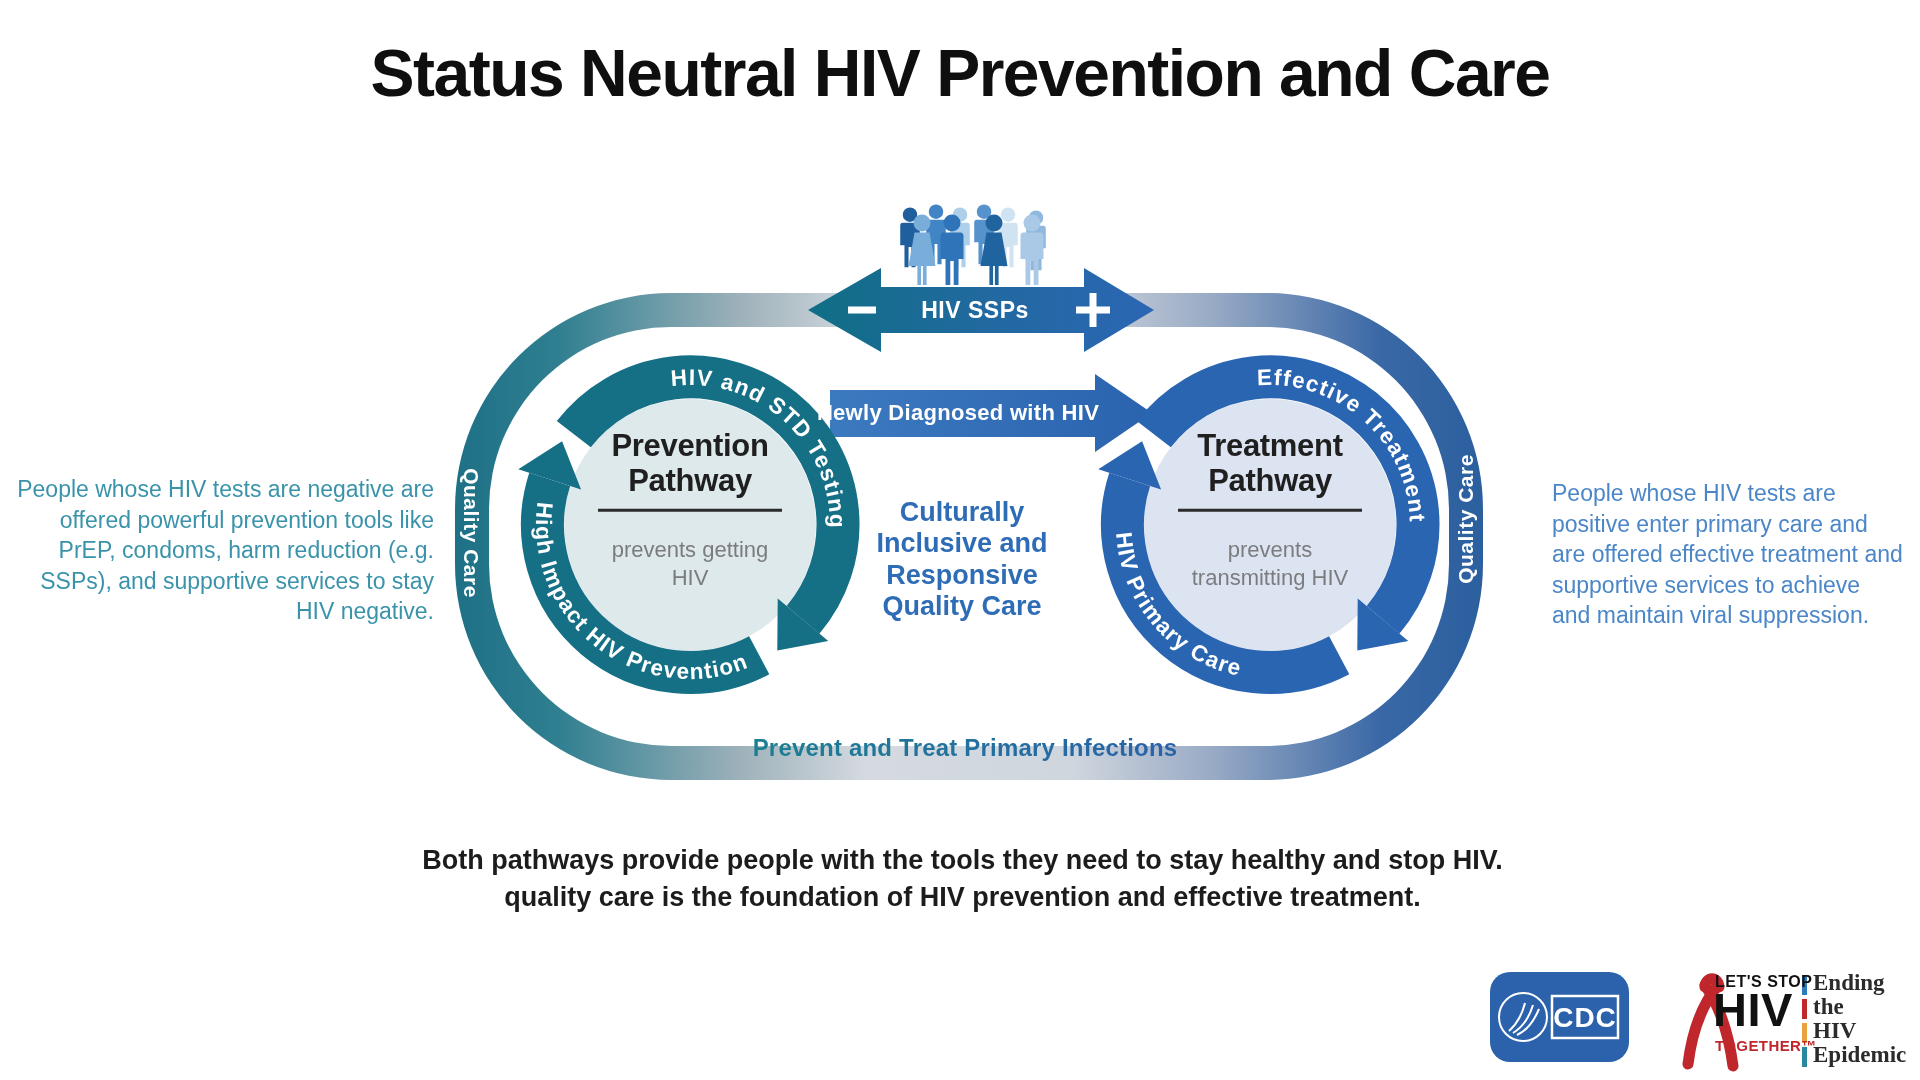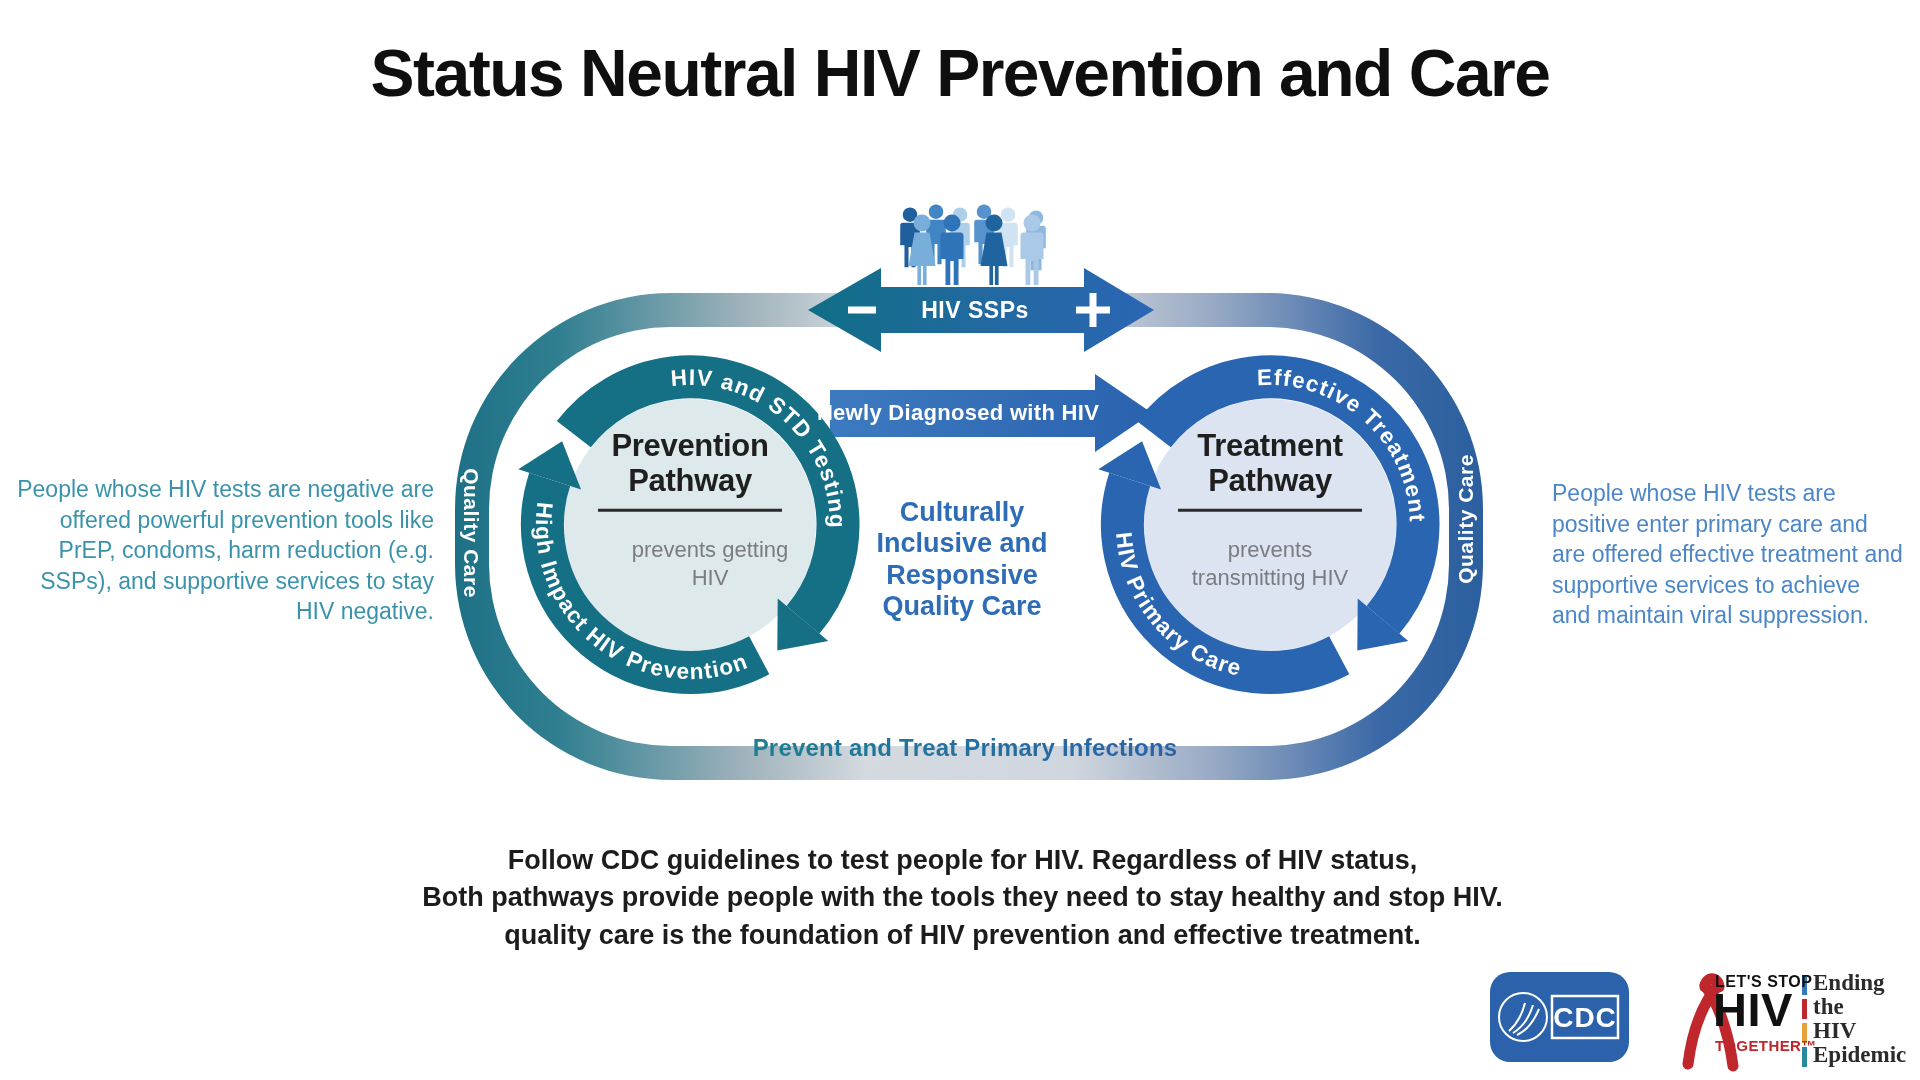--- a/index.html
+++ b/index.html
@@ -13,21 +13,21 @@
   .white-label{color:#fff;font-weight:700;}
   .hiv-test-label{left:975px;top:310px;font-size:23px;letter-spacing:.5px;}
   .newly-label{left:958px;top:413px;font-size:22px;letter-spacing:.3px;}
   .path-title{font-size:31px;font-weight:800;color:#1f1f1f;text-align:center;line-height:1.12;letter-spacing:-.3px;}
   .prev-title{left:690px;top:464px;width:220px;}
   .treat-title{left:1270px;top:464px;width:210px;}
   .divider{height:2.5px;background:#2b2b2b;}
   .prev-divider{left:690px;top:510px;width:184px;}
   .treat-divider{left:1270px;top:510px;width:184px;}
   .path-sub{font-size:22px;color:#7b7c7f;text-align:center;line-height:1.25;}
-  .prev-sub{left:690px;top:563px;width:165px;margin-left:20px;}
+  .prev-sub{left:690px;top:563px;width:165px;}
   .treat-sub{left:1270px;top:563px;width:195px;}
   .culturally{left:962px;top:520px;width:280px;text-align:center;font-size:27px;font-weight:700;
               color:#2e6db6;line-height:1.16;margin-top:40px;}
   .q-left{left:471px;top:533px;transform:translate(-50%,-50%) rotate(90deg);font-size:21px;letter-spacing:.5px;}
   .q-right{left:1466px;top:519px;transform:translate(-50%,-50%) rotate(-90deg);font-size:21px;letter-spacing:.5px;}
   .loop-bottom{left:965px;top:748px;font-size:24px;font-weight:700;color:#2273a3;letter-spacing:.2px;}
   @supports ((-webkit-background-clip:text) or (background-clip:text)){
     .loop-bottom{background:linear-gradient(90deg,#1d7f92,#2a62a8);
                  -webkit-background-clip:text;background-clip:text;color:transparent;}
   }
@@ -186,21 +186,20 @@
   </div>
 
   <div class="abs white-label q-left nowrap">Quality Care</div>
   <div class="abs white-label q-right nowrap">Quality Care</div>
   <div class="abs ctr loop-bottom nowrap">Prevent and Treat Primary Infections</div>
 
   <div class="abs side-note left-note">People whose HIV tests are negative are offered powerful prevention tools like PrEP, condoms,  harm reduction (e.g. SSPs), and supportive services to stay HIV negative.</div>
   <div class="abs side-note right-note">People whose HIV tests are positive enter primary care and are offered effective treatment and supportive services to achieve and maintain viral suppression.</div>
 
   <div class="abs footer-note">
-    <div>Follow CDC guidelines to test people for HIV. Regardless of HIV status,</div>
     <div>Both pathways provide people with the tools they need to stay healthy and stop HIV.</div>
     <div>quality care is the foundation of HIV prevention and effective treatment.</div>
   </div>
 
   <div>
     <div class="abs ls-stop nowrap">LET'S STOP</div>
     <div class="abs ls-hiv nowrap">HIV</div>
     <div class="abs ls-together nowrap">TOGETHER™</div>
   </div>
 

